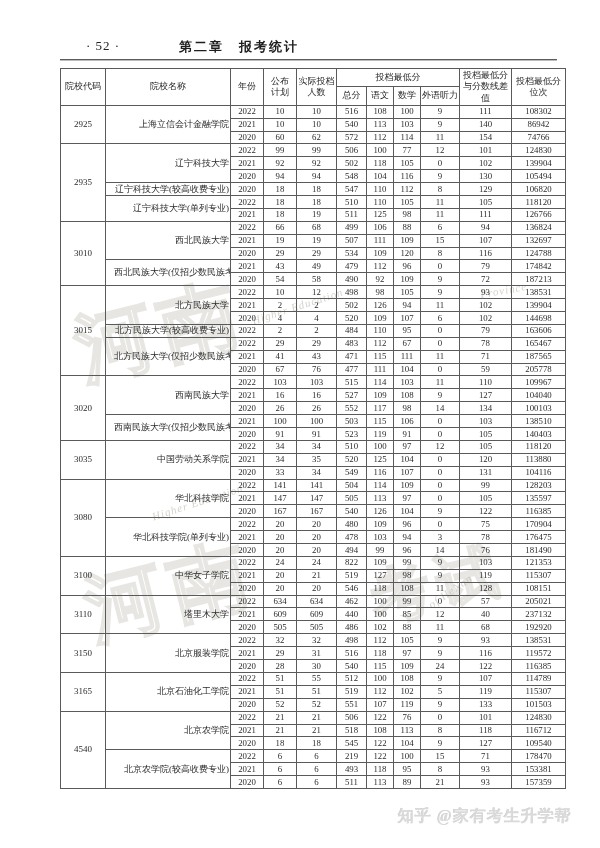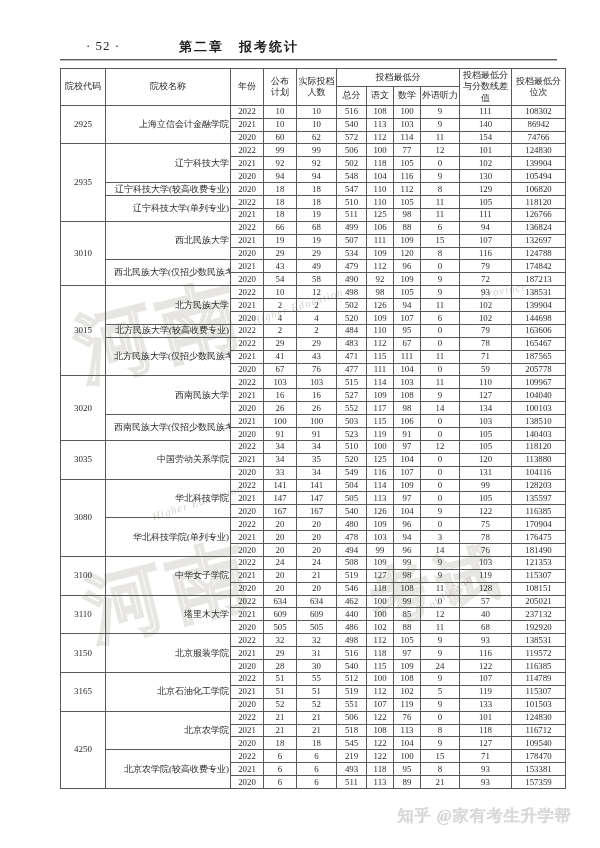--- a/index.html
+++ b/index.html
@@ -484,21 +484,21 @@
           <td>14</td>
           <td>76</td>
           <td>181490</td>
         </tr>
         <tr>
           <td rowspan="3" class="code-cell">3100</td>
           <td rowspan="3" class="name-cell">中华女子学院</td>
           <td>2022</td>
           <td>24</td>
           <td>24</td>
-          <td>508</td>
+          <td>822</td>
           <td>109</td>
           <td>99</td>
           <td>9</td>
           <td>103</td>
           <td>121353</td>
         </tr>
         <tr>
           <td>2021</td>
           <td>20</td>
           <td>21</td>
@@ -619,21 +619,21 @@
           <td>52</td>
           <td>52</td>
           <td>551</td>
           <td>107</td>
           <td>119</td>
           <td>9</td>
           <td>133</td>
           <td>101503</td>
         </tr>
         <tr>
-          <td rowspan="6" class="code-cell">4250</td>
+          <td rowspan="6" class="code-cell">4540</td>
           <td rowspan="3" class="name-cell">北京农学院</td>
           <td>2022</td>
           <td>21</td>
           <td>21</td>
           <td>506</td>
           <td>122</td>
           <td>76</td>
           <td>0</td>
           <td>101</td>
           <td>124830</td>

